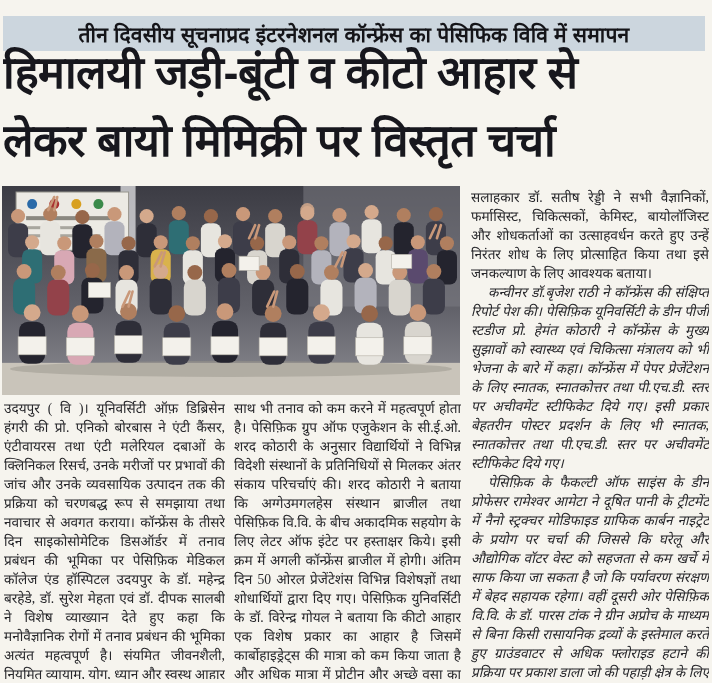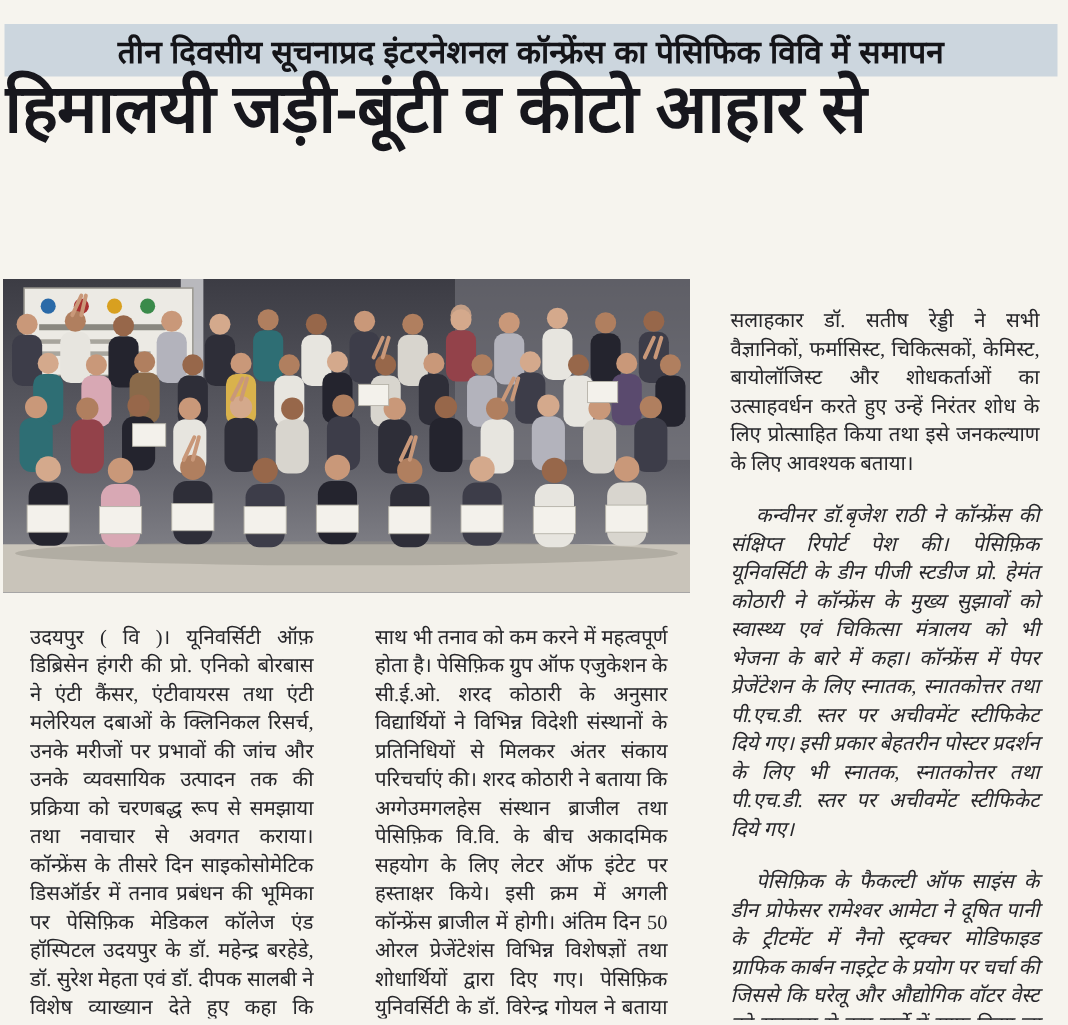--- a/index.html
+++ b/index.html
@@ -40,21 +40,21 @@
     position:absolute;left:2px;top:186px;width:458px;height:209px;
     overflow:hidden;background:#55555c;
   }
   .photo svg{display:block;width:100%;height:100%;}
 
   .col{
     position:absolute;
     font-size:13.6px;line-height:19px;text-align:justify;
     overflow:hidden;color:var(--ink);
   }
-  .col p{margin:16px;}
+  .col p{margin:0;}
   .col p.ind{text-indent:17px;font-style:italic;}
   .col1{left:4px;top:399px;width:221px;height:280px;}
   .col2{left:234px;top:399px;width:227px;height:280px;}
   .col3{left:471px;top:188px;width:238px;height:492px;}
   .dateline{font-weight:400;}
 
   
   .b0>rect{fill:#2e2e38}.b1>rect{fill:#e7e5df}.b2>rect{fill:#3d3d49}
   .b3>rect{fill:#93424a}.b4>rect{fill:#2e6e74}.b5>rect{fill:#d9b24c}
   .b6>rect{fill:#d8d5ce}.b7>rect{fill:#5a4a6e}.b8>rect{fill:#24242e}
@@ -68,20 +68,21 @@
 <body>
 
 <div class="clip">
 
   <div class="kicker">
     <span>तीन दिवसीय सूचनाप्रद इंटरनेशनल कॉन्फ्रेंस का पेसिफिक विवि में समापन</span>
   </div>
 
   <h1 class="headline" style="margin:0;">
     <span class="hl">हिमालयी जड़ी-बूंटी व कीटो आहार से</span>
+    <span class="hl">लेकर बायो मिमिक्री पर विस्तृत चर्चा</span>
   </h1>
 
   <div class="photo" role="img" aria-label="समूह फोटो: कॉन्फ्रेंस के प्रतिभागी प्रमाण-पत्रों के साथ विजय चिन्ह दिखाते हुए">
     <svg viewBox="0 0 456 208" preserveAspectRatio="none">
       <defs>
         <linearGradient id="bgw" x1="0" y1="0" x2="0" y2="1">
           <stop offset="0" stop-color="#3c3c44"></stop>
           <stop offset=".6" stop-color="#63636b"></stop>
           <stop offset="1" stop-color="#8d8d93"></stop>
         </linearGradient>

